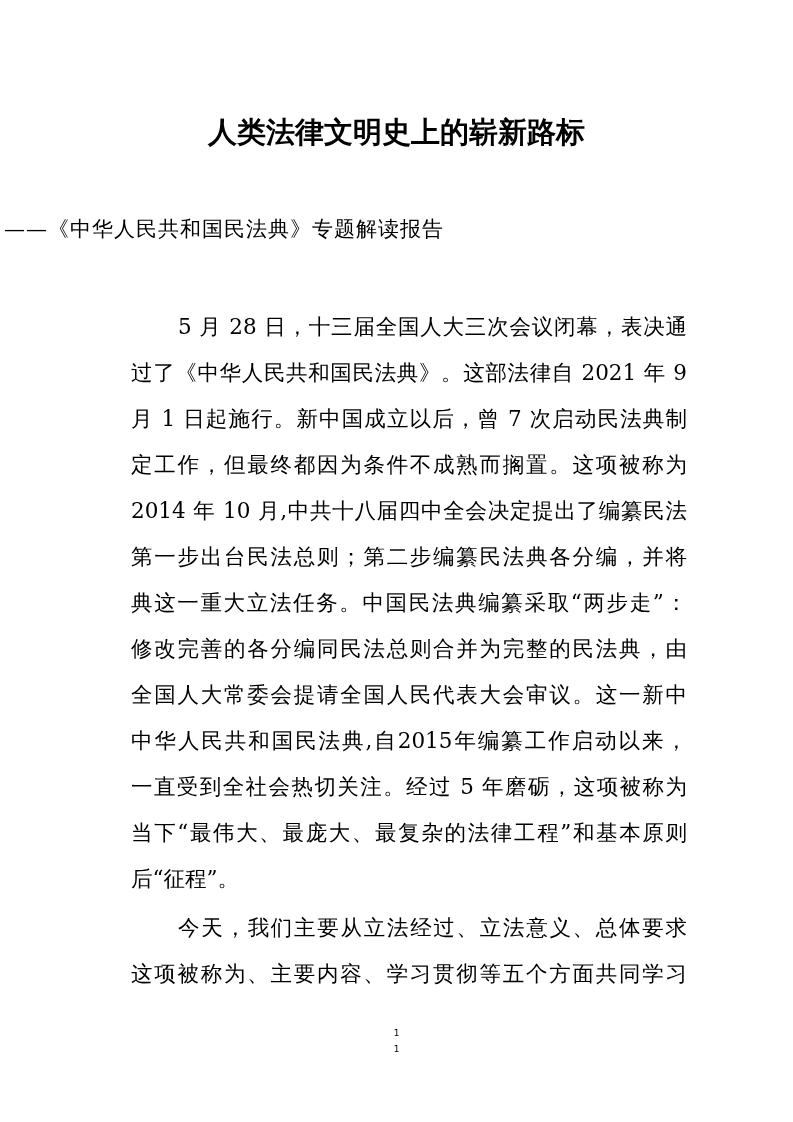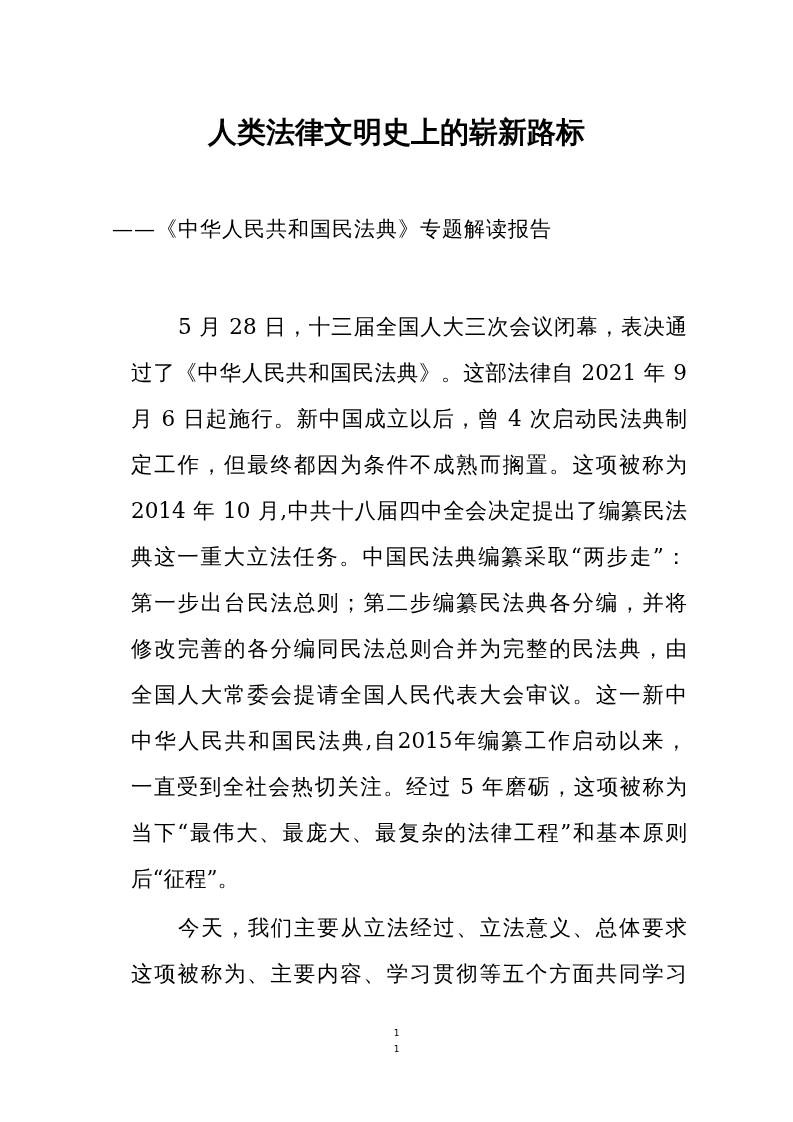--- a/index.html
+++ b/index.html
@@ -29,21 +29,21 @@
       font-family: "DejaVu Sans", sans-serif;
       font-weight: bold;
       font-size: 29px;
       line-height: 40px;
       letter-spacing: 0px;
     }
     .subtitle {
       position: absolute;
       left: 0; width: 660px;
       top: 214px;
-      text-align: center;
+      text-align: left;
       font-family: "DejaVu Serif", serif;
       font-size: 21px;
       line-height: 30px;
       letter-spacing: 1px;
       padding-left: 4px;
       box-sizing: border-box;
     }
     .body-lines {
       position: absolute;
       left: 107px;
@@ -87,25 +87,25 @@
 <div class="page">
 
   <div class="title">人类法律文明史上的崭新路标</div>
 
   <div class="subtitle">——《中华人民共和国民法典》专题解读报告</div>
 
   <div class="body-lines">
     <div>
       <div class="line indent">5 月 28 日，十三届全国人大三次会议闭幕，表决通</div>
       <div class="line">过了《中华人民共和国民法典》。这部法律自 2021 年 9</div>
-      <div class="line">月 6 日起施行。新中国成立以后，曾 4 次启动民法典制</div>
+      <div class="line">月 1 日起施行。新中国成立以后，曾 7 次启动民法典制</div>
       <div class="line">定工作，但最终都因为条件不成熟而搁置。这项被称为</div>
       <div class="line">2014 年 10 月,中共十八届四中全会决定提出了编纂民法</div>
+      <div class="line">第一步出台民法总则；第二步编纂民法典各分编，并将</div>
       <div class="line">典这一重大立法任务。中国民法典编纂采取“两步走”：</div>
-      <div class="line">第一步出台民法总则；第二步编纂民法典各分编，并将</div>
       <div class="line">修改完善的各分编同民法总则合并为完整的民法典，由</div>
       <div class="line">全国人大常委会提请全国人民代表大会审议。这一新中</div>
       <div class="line">中华人民共和国民法典,自2015年编纂工作启动以来，</div>
       <div class="line">一直受到全社会热切关注。经过 5 年磨砺，这项被称为</div>
       <div class="line">当下“最伟大、最庞大、最复杂的法律工程”和基本原则</div>
       <div class="line last">后“征程”。</div>
     </div>
     <div class="para-gap"></div>
     <div>
       <div class="line indent">今天，我们主要从立法经过、立法意义、总体要求</div>

